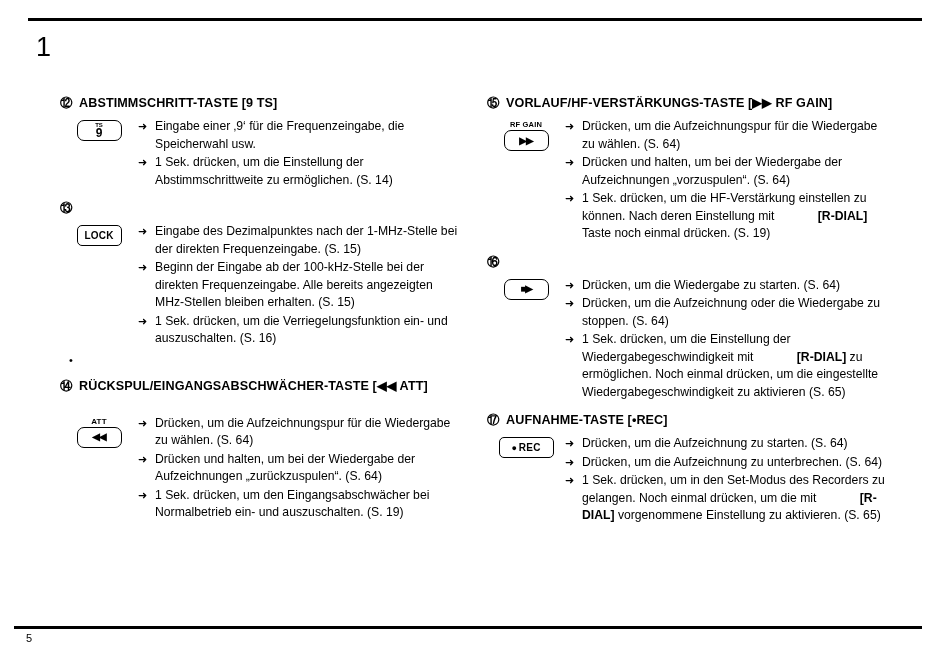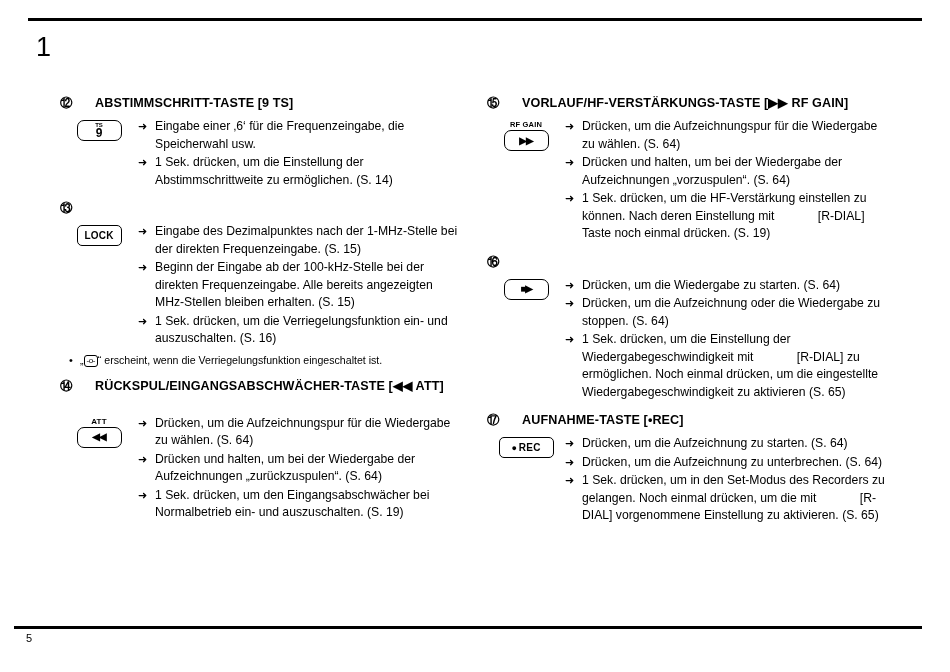--- a/index.html
+++ b/index.html
@@ -71,21 +71,20 @@
     margin-bottom: 7px;
   }
   .sec-num {
     width: 19px;
     flex: 0 0 19px;
     font-size: 12.5px;
     line-height: 15px;
   }
   .sec-title {
     line-height: 15px;
-    margin-left: 16px;
   }
   .body-row {
     display: flex;
     align-items: flex-start;
   }
   .key-col {
     width: 78px;
     flex: 0 0 78px;
     padding-top: 2px;
     display: flex;
@@ -150,21 +149,21 @@
     margin-bottom: 1px;
   }
   .arrow {
     flex: 0 0 17px;
     font-size: 11px;
     line-height: 17.5px;
   }
   .btext {
     flex: 1 1 auto;
   }
-  .btext b { font-weight: normal; padding-left: 40px; }
+  .btext b { font-weight: bold; padding-left: 40px; }
 
   .note {
     display: flex;
     align-items: flex-start;
     font-size: 10.6px;
     line-height: 15px;
     margin-top: 4px;
     margin-left: 9px;
   }
   .note .dot {
@@ -221,21 +220,21 @@
         <div class="body-row">
           <div class="key-col">
             <div class="key key-9">
               <span class="small-top">TS</span>
               <span class="big">9</span>
             </div>
           </div>
           <div class="bullets">
             <div class="bullet">
               <span class="arrow">➜</span>
-              <span class="btext">Eingabe einer ‚6‘ für die Frequenzeingabe, die Speicherwahl usw.</span>
+              <span class="btext">Eingabe einer ‚9‘ für die Frequenzeingabe, die Speicherwahl usw.</span>
             </div>
             <div class="bullet">
               <span class="arrow">➜</span>
               <span class="btext">1 Sek. drücken, um die Einstellung der Abstimmschrittweite zu ermöglichen. (S. 14)</span>
             </div>
           </div>
         </div>
       </div>
 
       <div class="section">
@@ -258,21 +257,20 @@
               <span class="btext">Beginn der Eingabe ab der 100-kHz-Stelle bei der direkten Frequenzeingabe. Alle bereits angezeigten MHz-Stellen bleiben erhalten. (S. 15)</span>
             </div>
             <div class="bullet">
               <span class="arrow">➜</span>
               <span class="btext">1 Sek. drücken, um die Verriegelungsfunktion ein- und auszuschalten. (S. 16)</span>
             </div>
           </div>
         </div>
         <div class="note">
           <span class="dot">•</span>
-          <span><span>„</span><span class="lockglyph">-o-</span><span>“ erscheint, wenn die Verriegelungsfunktion eingeschaltet ist.</span></span>
         </div>
       </div>
 
       <div class="section">
         <div class="sec-head">
           <span class="sec-num">⑭</span>
           <span class="sec-title">RÜCKSPUL/EINGANGSABSCHWÄCHER-TASTE [◀◀ ATT]</span>
         </div>
         <div class="spacer-gap"></div>
         <div class="body-row">

